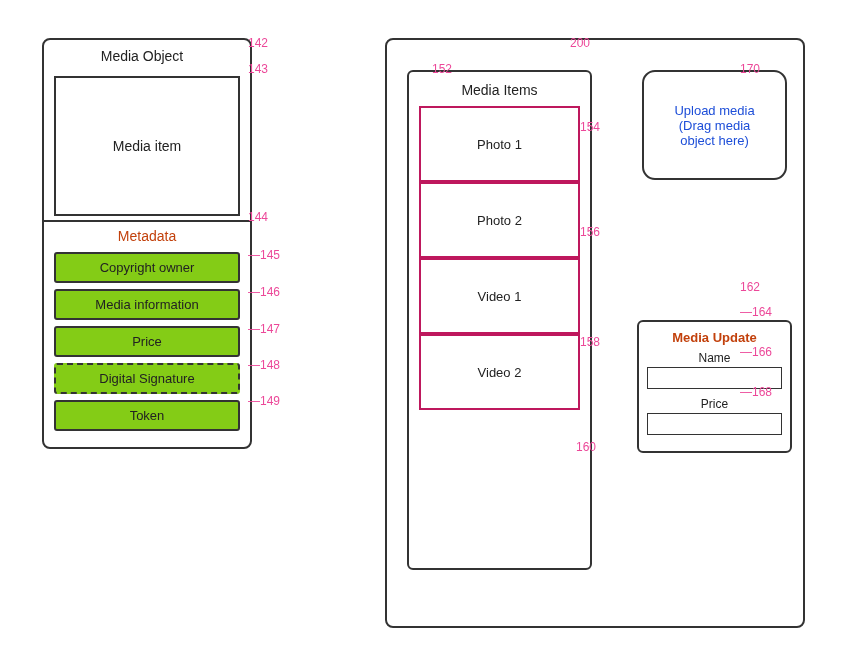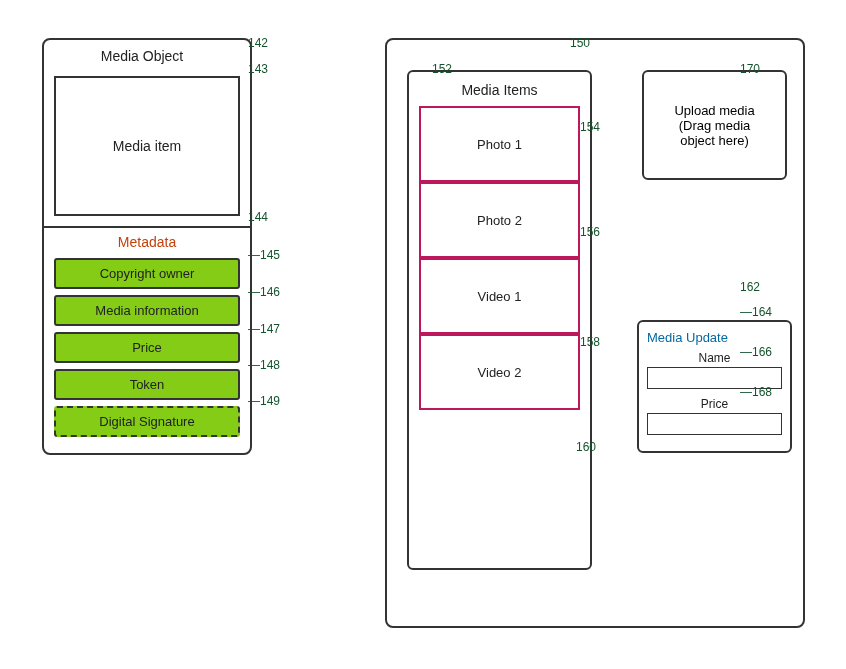--- a/index.html
+++ b/index.html
@@ -30,21 +30,21 @@
     }
 
     .media-object-title {
       text-align: center;
       padding: 8px 10px 6px 0;
       font-size: 14px;
       color: #222;
     }
 
     .media-item-box {
-      margin: 6px 10px 10px 10px;
+      margin: 6px 10px 4px 10px;
       border: 2px solid #333;
       height: 140px;
       display: flex;
       align-items: center;
       justify-content: center;
       font-size: 14px;
       color: #222;
     }
 
     .metadata-section {
@@ -71,21 +71,21 @@
     }
 
     .metadata-item.dashed {
       border: 2px dashed #333;
     }
 
     
     .ref-label {
       position: absolute;
       font-size: 12px;
-      color: #14532d;
+      color: #ec4899;
     }
 
     
     .right-panel {
       position: absolute;
       left: 385px;
       top: 38px;
       width: 420px;
       height: 590px;
       border: 2px solid #333;
@@ -125,46 +125,47 @@
     }
 
     
     .upload-box {
       position: absolute;
       left: 255px;
       top: 30px;
       width: 145px;
       height: 110px;
       border: 2px solid #333;
-      border-radius: 6px;
+      border-radius: 13px;
       display: flex;
       flex-direction: column;
       align-items: center;
       justify-content: center;
       text-align: center;
       font-size: 13px;
-      color: #000000;
+      color: #1d4ed8;
       padding: 8px;
     }
 
     
     .media-update-box {
       position: absolute;
       left: 250px;
       top: 280px;
       width: 155px;
       border: 2px solid #333;
       border-radius: 6px;
       padding: 8px;
     }
 
     .media-update-title {
-      font-size: 13px;
-      font-weight: normal;
-      color: #0369a1;
+      text-align: center;
+      font-size: 13px;
+      font-weight: bold;
+      color: #c2410c;
       margin-bottom: 6px;
     }
 
     .update-field-label {
       text-align: center;
       font-size: 12px;
       color: #222;
       margin-bottom: 2px;
     }
 
@@ -196,22 +197,22 @@
   <div class="media-object-panel">
     <div class="media-object-title">Media Object</div>
     <div class="media-item-box">
       <span>Media item</span>
     </div>
     <div class="metadata-section">
       <div class="metadata-title">Metadata</div>
       <div class="metadata-item">Copyright owner</div>
       <div class="metadata-item">Media information</div>
       <div class="metadata-item">Price</div>
+      <div class="metadata-item dashed">Digital Signature</div>
       <div class="metadata-item">Token</div>
-      <div class="metadata-item dashed">Digital Signature</div>
     </div>
   </div>
 
   <span class="ref-label" style="left:248px; top:36px;">142</span>
   <span class="ref-label" style="left:248px; top:62px;">143</span>
   <span class="ref-label" style="left:248px; top:210px;">144</span>
   <span class="ref-label" style="left:248px; top:248px;">—145</span>
   <span class="ref-label" style="left:248px; top:285px;">—146</span>
   <span class="ref-label" style="left:248px; top:322px;">—147</span>
   <span class="ref-label" style="left:248px; top:358px;">—148</span>
@@ -238,21 +239,21 @@
     <div class="media-update-box">
       <div class="media-update-title">Media Update</div>
       <div class="update-field-label">Name</div>
       <div class="update-field-input"></div>
       <div class="update-field-label">Price</div>
       <div class="update-field-input"></div>
     </div>
 
   </div>
 
-  <span class="ref-label" style="left:570px; top:36px;">150</span>
+  <span class="ref-label" style="left:570px; top:36px;">200</span>
   <span class="ref-label" style="left:432px; top:62px;">152</span>
 
   <span class="ref-label" style="left:580px; top:120px;">154</span>
   <span class="ref-label" style="left:580px; top:225px;">156</span>
   <span class="ref-label" style="left:580px; top:335px;">158</span>
   <span class="ref-label" style="left:576px; top:440px;">160</span>
 
   <span class="ref-label" style="left:740px; top:62px;">170</span>
 
   <span class="ref-label" style="left:740px; top:280px;">162</span>

